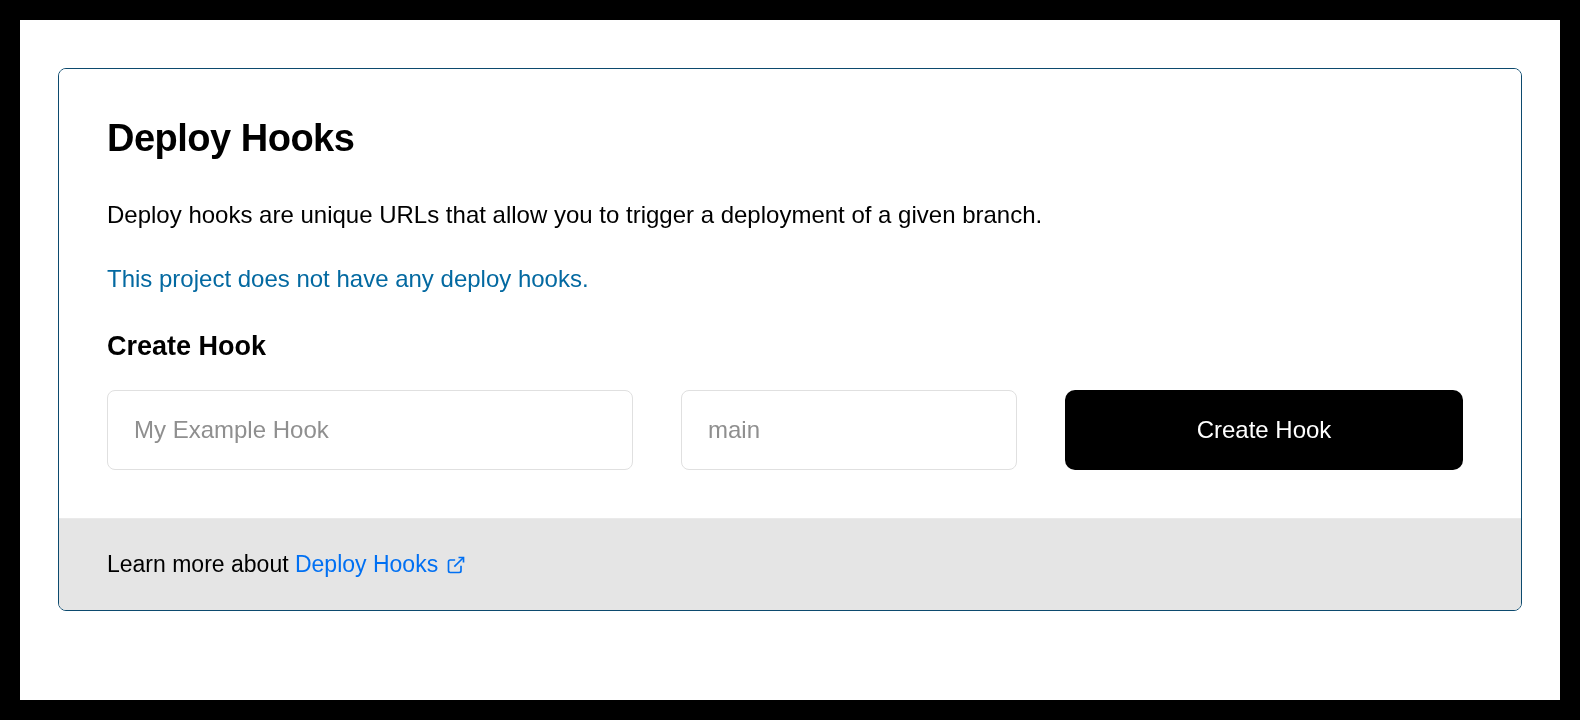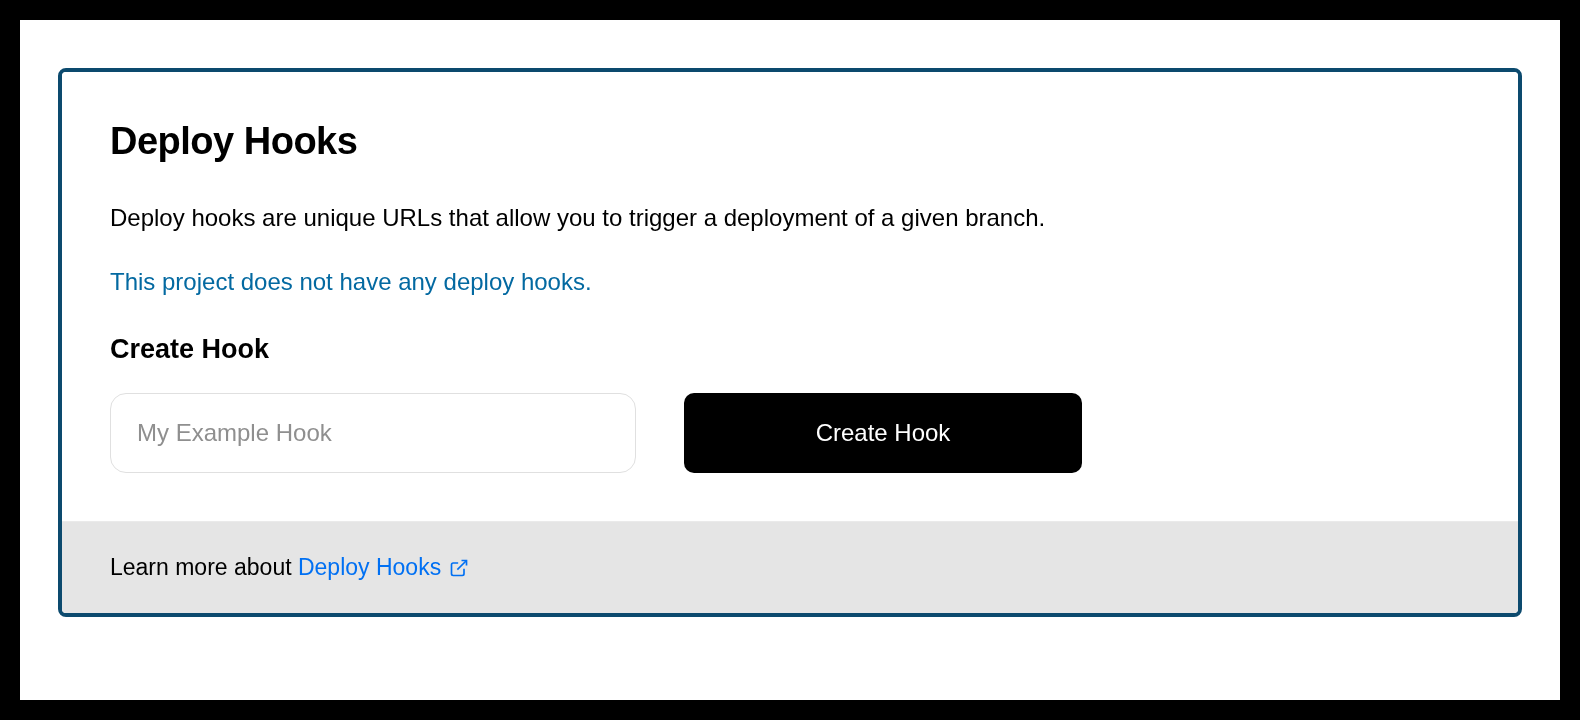--- a/index.html
+++ b/index.html
@@ -17,21 +17,21 @@
     }
     
     .page-container {
       background: #fff;
       width: 100%;
       height: 100%;
       padding: 48px 38px 0 38px;
     }
     
     .card {
-      border: 4px solid #0c4a6e;
+      border: 1px solid #0c4a6e;
       border-radius: 8px;
       overflow: hidden;
     }
     
     .card-body {
       padding: 48px 48px 48px 48px;
       background: #fff;
     }
     
     .card-title {
@@ -66,21 +66,21 @@
     
     .form-row {
       display: flex;
       gap: 48px;
       align-items: center;
     }
     
     .input {
       height: 80px;
       border: 1px solid #e0e0e0;
-      border-radius: 16px;
+      border-radius: 8px;
       padding: 8px 26px;
       font-size: 24px;
       color: #000;
       font-family: inherit;
       outline: none;
       background: #fff;
     }
     
     .input::placeholder {
       color: #8f8f8f;
@@ -144,20 +144,21 @@
 
 <div class="page-container">
   <div class="card">
     <div class="card-body">
       <h1 class="card-title">Deploy Hooks</h1>
       <p class="card-description">Deploy hooks are unique URLs that allow you to trigger a deployment of a given branch.</p>
       <p class="card-empty-state">This project does not have any deploy hooks.</p>
       <h2 class="section-heading">Create Hook</h2>
       <div class="form-row">
         <input type="text" class="input input-name" placeholder="My Example Hook" style="">
+        <input type="text" class="input input-branch" placeholder="main" style="">
         <button class="btn-primary">Create Hook</button>
       </div>
     </div>
     <div class="card-footer">
       <span class="footer-text">
         <span>Learn more about </span><a href="#" class="footer-link">
             <span>Deploy Hooks</span>
           <span class="external-link-icon">
             <svg viewBox="0 0 24 24">
               <path d="M18 13v6a2 2 0 0 1-2 2H5a2 2 0 0 1-2-2V8a2 2 0 0 1 2-2h6"></path>

